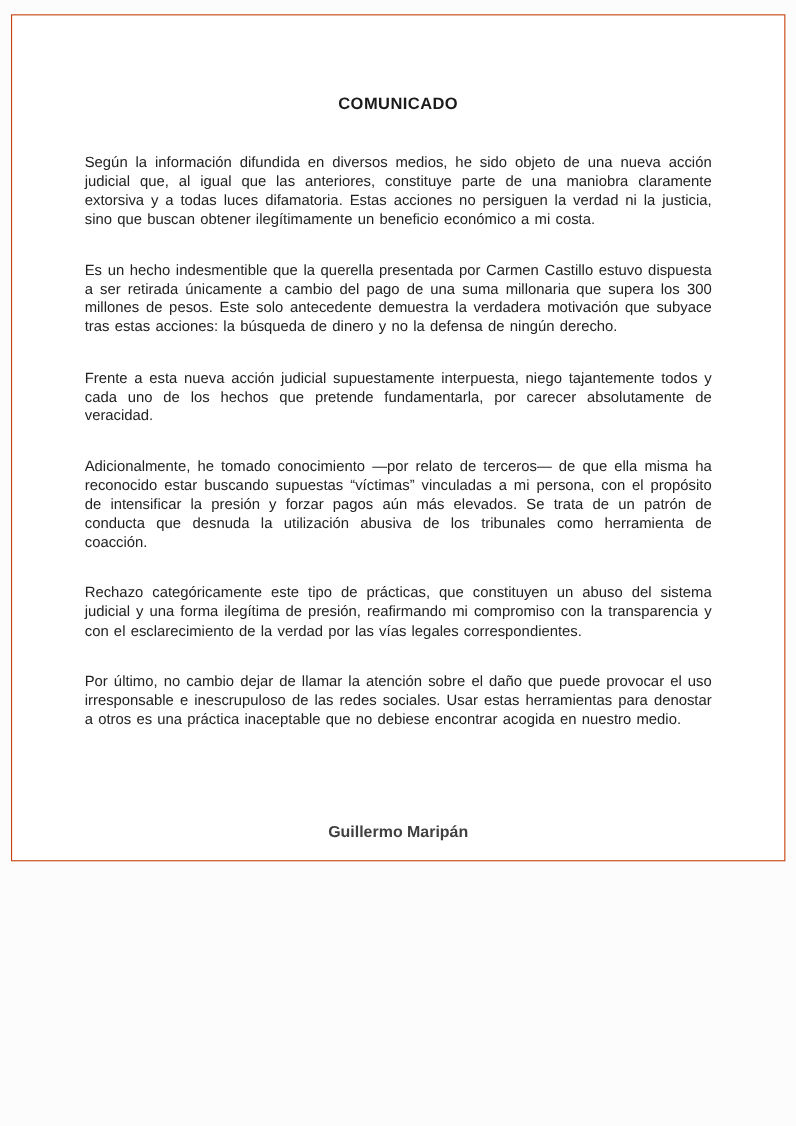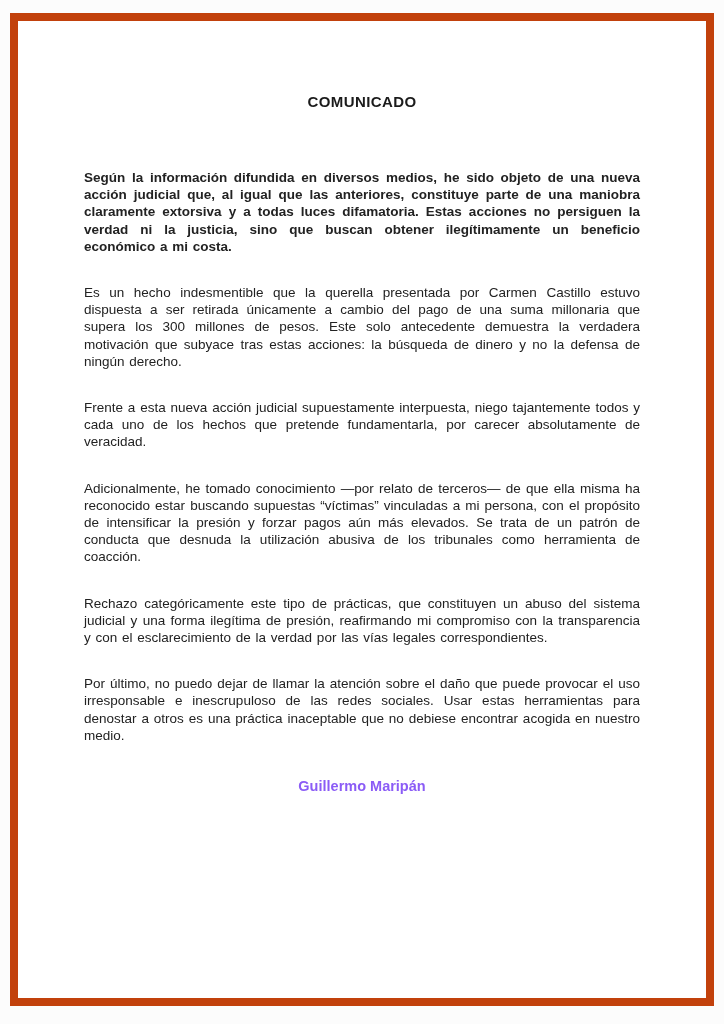--- a/index.html
+++ b/index.html
@@ -12,65 +12,64 @@
     position: relative;
     background: #fcfcfc;
     font-family: "Liberation Sans", sans-serif;
     overflow: hidden;
   }
   .page {
     position: absolute;
     left: 10px;
     top: 13px;
     width: 704px;
-    height: 993px;
+    height: 770px;
     box-sizing: border-box;
     background: #ffffff;
-    border: 8px solid #c2410c;
+    border: 1px solid #c2410c;
     padding: 0 66px;
   }
   .doc-title {
     margin: 72px 0 0 0;
     text-align: center;
     font-size: 15px;
     line-height: 18px;
     font-weight: bold;
     letter-spacing: 0.4px;
     color: #1b1b1b;
   }
   .body-text p {
     font-size: 13.5px;
     line-height: 17.2px;
     text-align: justify;
     color: #222222;
     margin: 0 0 29px 0;
     word-spacing: 1px;
   }
   .body-text p.first {
-    margin-top: 58px;
-    font-weight: bold;
+    margin-top: 35px;
   }
   .signature {
-    margin-top: 33px;
+    margin-top: 86px;
     text-align: center;
     font-size: 14.5px;
     line-height: 18px;
     font-weight: bold;
-    color: #8b5cf6;
+    color: #404040;
   }
 </style>
 </head>
 <body>
 
 <div class="page">
   <h1 class="doc-title">COMUNICADO</h1>
 
   <div class="body-text">
     <p class="first">Según la información difundida en diversos medios, he sido objeto de una nueva acción judicial que, al igual que las anteriores, constituye parte de una maniobra claramente extorsiva y a todas luces difamatoria. Estas acciones no persiguen la verdad ni la justicia, sino que buscan obtener ilegítimamente un beneficio económico a mi costa.</p>
     <p>Es un hecho indesmentible que la querella presentada por Carmen Castillo estuvo dispuesta a ser retirada únicamente a cambio del pago de una suma millonaria que supera los 300 millones de pesos. Este solo antecedente demuestra la verdadera motivación que subyace tras estas acciones: la búsqueda de dinero y no la defensa de ningún derecho.</p>
     <p>Frente a esta nueva acción judicial supuestamente interpuesta, niego tajantemente todos y cada uno de los hechos que pretende fundamentarla, por carecer absolutamente de veracidad.</p>
     <p>Adicionalmente, he tomado conocimiento —por relato de terceros— de que ella misma ha reconocido estar buscando supuestas “víctimas” vinculadas a mi persona, con el propósito de intensificar la presión y forzar pagos aún más elevados. Se trata de un patrón de conducta que desnuda la utilización abusiva de los tribunales como herramienta de coacción.</p>
     <p>Rechazo categóricamente este tipo de prácticas, que constituyen un abuso del sistema judicial y una forma ilegítima de presión, reafirmando mi compromiso con la transparencia y con el esclarecimiento de la verdad por las vías legales correspondientes.</p>
-    <p>Por último, no puedo dejar de llamar la atención sobre el daño que puede provocar el uso irresponsable e inescrupuloso de las redes sociales. Usar estas herramientas para denostar a otros es una práctica inaceptable que no debiese encontrar acogida en nuestro medio.</p>
+    <p>Por último, no cambio dejar de llamar la atención sobre el daño que puede provocar el uso irresponsable e inescrupuloso de las redes sociales. Usar estas herramientas para denostar a otros es una práctica inaceptable que no debiese encontrar acogida en nuestro medio.</p>
   </div>
 
   <div class="signature">Guillermo Maripán</div>
 </div>
 
 </body></html>

